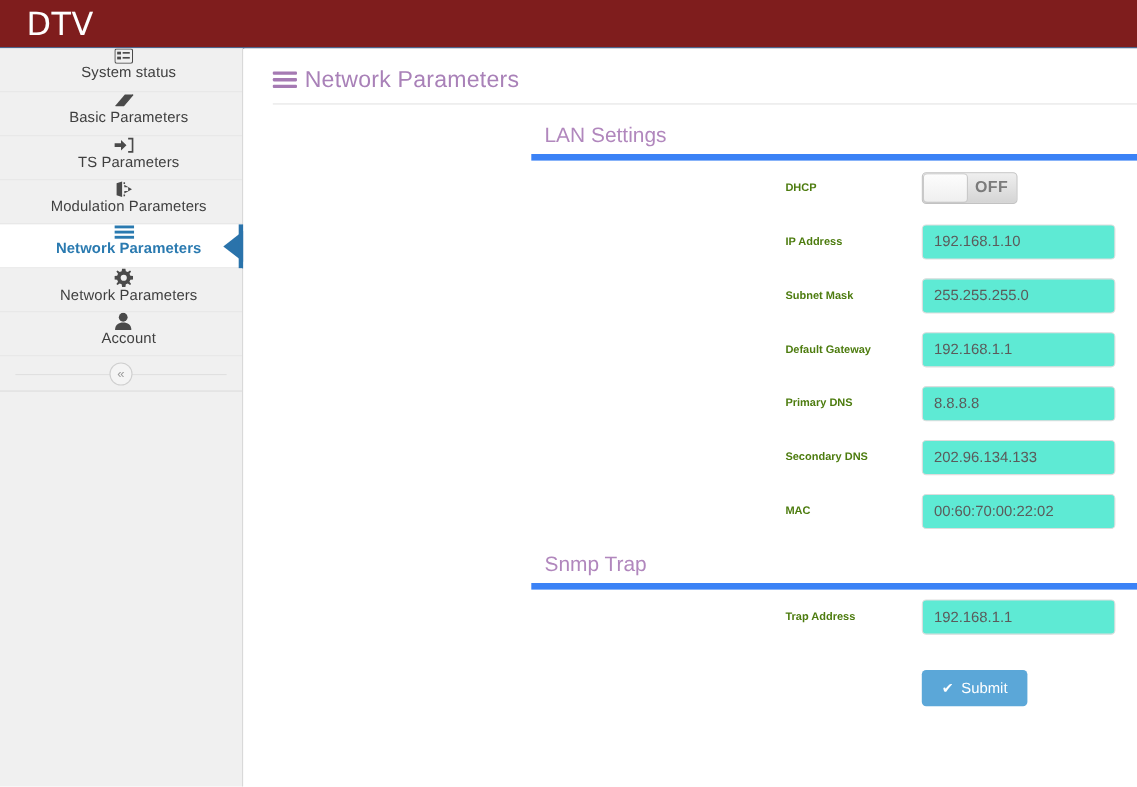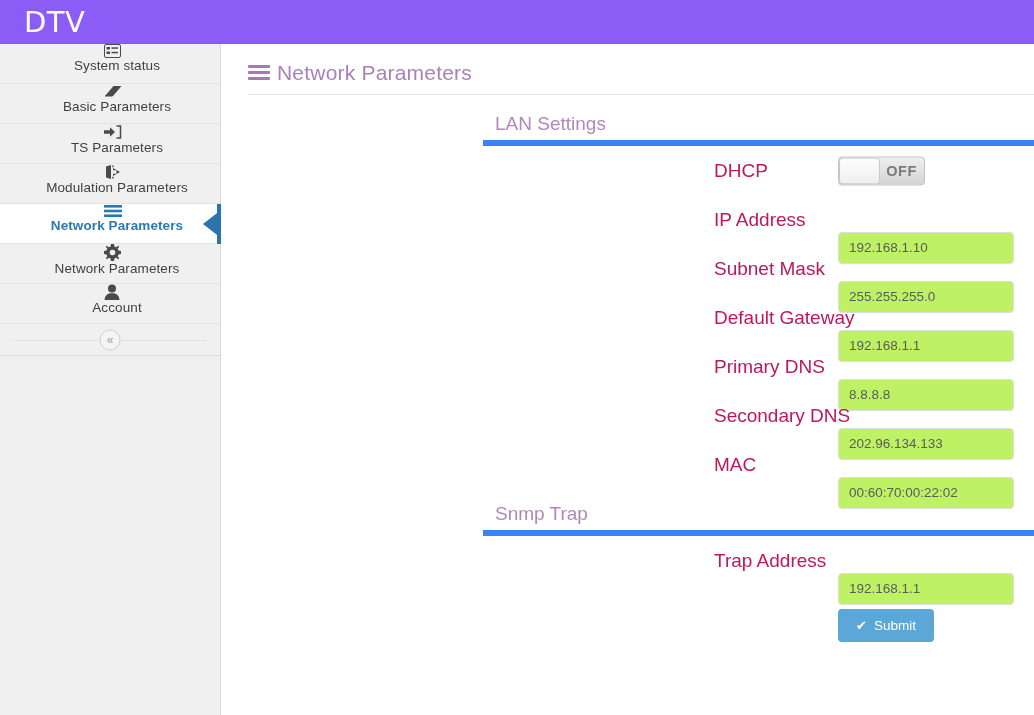--- a/index.html
+++ b/index.html
@@ -7,21 +7,21 @@
     width: 1034px; height: 715px;
     font-family: "Liberation Sans", sans-serif;
     background: #ffffff;
     overflow: hidden;
   }
 
   
   #topbar {
     position: absolute; left: 0; top: 0;
     width: 1034px; height: 44px;
-    background: #8b5cf6;
+    background: #7f1d1d;
     border-bottom: 1px solid #3a85bd;
   }
   #brand {
     position: absolute; left: 24px; top: 50%;
     transform: translateY(-50%);
     color: #ffffff;
     font-size: 29px;
     font-weight: 400;
     letter-spacing: 0.5px;
     font-family: "DejaVu Sans", sans-serif;
@@ -170,40 +170,40 @@
 
   .form-row {
     position: relative;
     height: 49px;
   }
   .form-label {
     position: absolute;
     left: 231px;
     top: 50%;
     transform: translateY(-50%);
-    font-size: 19px;
-    color: #be185d;
+    font-size: 10px;
+    color: #4d7c0f;
     white-space: nowrap;
+    font-weight: bold;
   }
   .form-field {
     position: absolute;
     left: 355px;
     top: 50%;
     transform: translateY(-50%);
     width: 176px;
     height: 32px;
     border: 1px solid #dddddd;
     border-radius: 4px;
-    background: #bef264;
+    background: #5eead4;
     font-size: 13.5px;
     color: #5b5b5b;
     padding: 0 10px;
     font-family: "Liberation Sans", sans-serif;
     outline: none;
-    margin-top: 28px;
   }
 
   
   .toggle {
     position: absolute;
     left: 355px;
     top: 50%;
     transform: translateY(-50%);
     width: 87px; height: 29px;
     border: 1px solid #c2c2c2;

